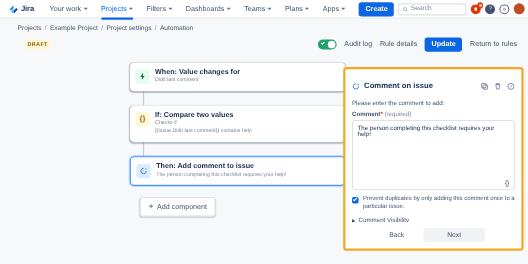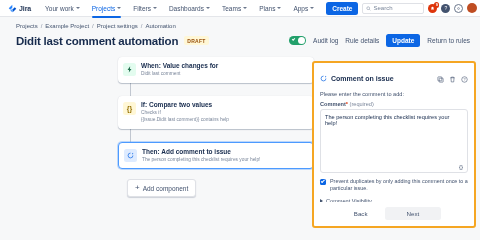--- a/index.html
+++ b/index.html
@@ -202,21 +202,20 @@
   <a>Projects</a>
   <span class="sep">/</span>
   <a>Example Project</a>
   <span class="sep">/</span>
   <a>Project settings</a>
   <span class="sep">/</span>
   <a>Automation</a>
 </div>
 
 <div class="titlerow">
-  <span class="page-title">Didit last comment automation</span>
   <span class="draft-badge">DRAFT</span>
   <div class="title-actions">
     <div class="toggle">
         <span class="chk"></span>
         <span class="knob"></span>
       </div>
     <div class="tbtn">Audit log</div>
     <div class="tbtn">Rule details</div>
     <div class="tbtn primary">Update</div>
     <div class="tbtn">Return to rules</div>

